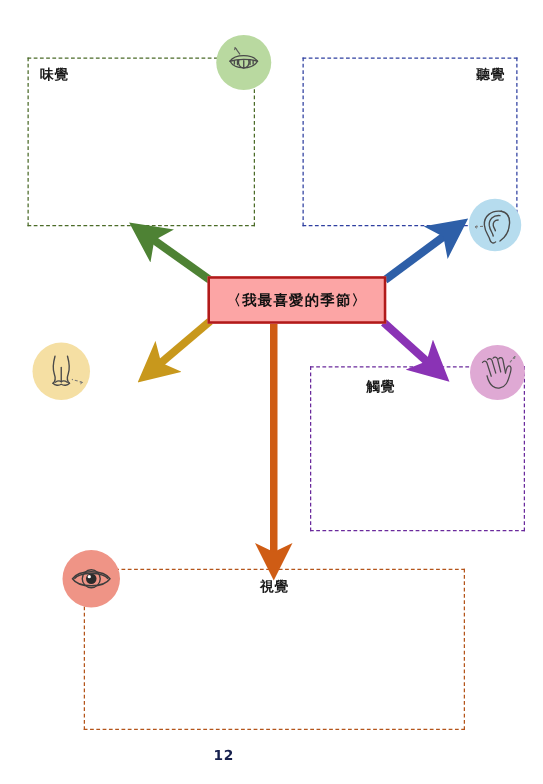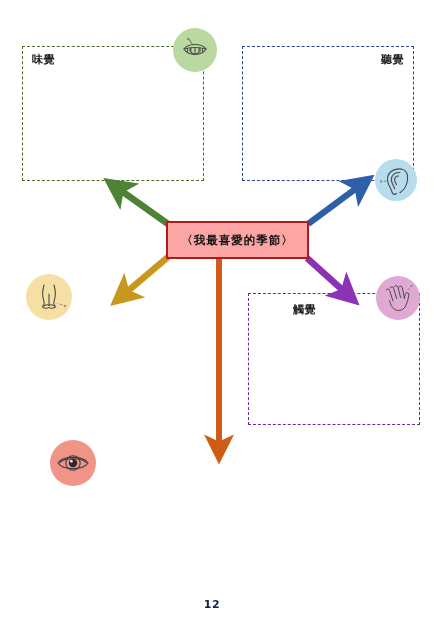--- a/index.html
+++ b/index.html
@@ -86,21 +86,20 @@
     position: absolute;
     left: 0;
     top: 598px;
     width: 358px;
     text-align: center;
     font-family: "DejaVu Sans", "Liberation Sans", sans-serif;
     font-size: 11px;
     font-weight: 700;
     color: #16204d;
     letter-spacing: 0.5px;
-    padding-left: 33px;
   }
 </style>
 </head>
 <body>
 
 <div id="page">
 
   <svg id="arrows" viewBox="0 0 434 627" width="434" height="627">
     <defs>
       <marker id="ah-taste" markerWidth="5" markerHeight="5" refX="2.6" refY="2.5" orient="auto" markerUnits="strokeWidth">
@@ -136,20 +135,24 @@
               border:1.4px dashed #2e3fa0;text-align:right;">
     <span class="sense-label lbl-tr">聽覺</span>
   </div>
 
 
   <div class="sense-box" style="left:248px; top:293px; width:172px; height:132px;
               border:1.4px dashed #6a2a9c;">
     <span class="sense-label lbl-touch">觸覺</span>
   </div>
 
+  <div class="sense-box" style="left:67px; top:455px; width:305px; height:129px;
+              border:1.4px dashed #b4541a;">
+    <span class="sense-label lbl-sight">視覺</span>
+  </div>
 
   <div id="center-title">
     <span class="t">〈我最喜愛的季節〉</span>
   </div>
 
   <div class="badge" style="left:173px; top:28px; width:44px; height:44px; background:#b9d9a0;">
     <svg width="44" height="44" viewBox="0 0 44 44">
       <g stroke="#4a4a4a" stroke-width="1.1" fill="none" stroke-linecap="round">
         <path d="M11,21 C15,15 29,15 33,21 C29,28 15,28 11,21 z"></path>
         <path d="M11,21 C17,19 27,19 33,21"></path>

